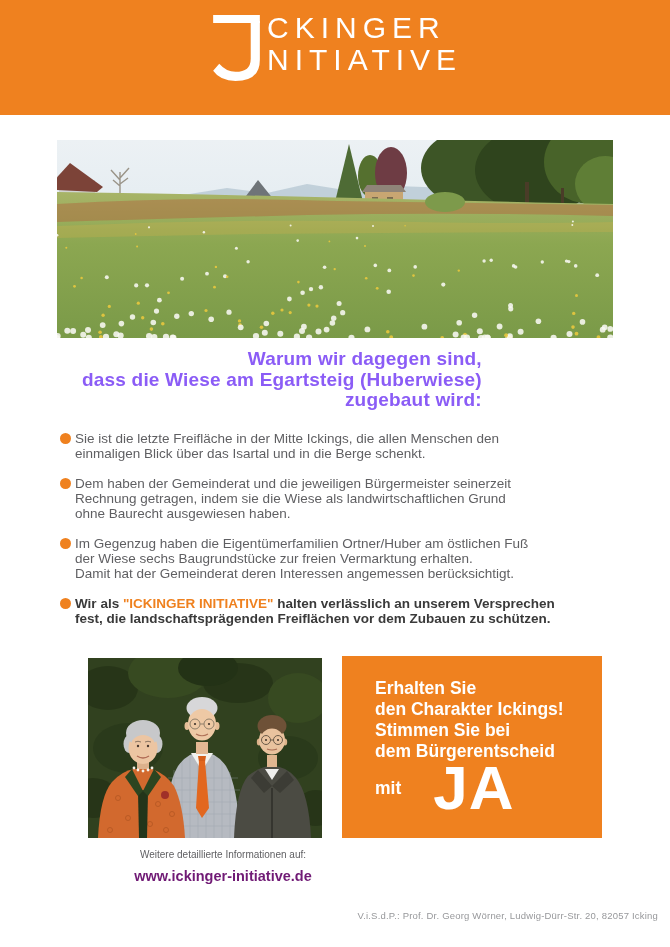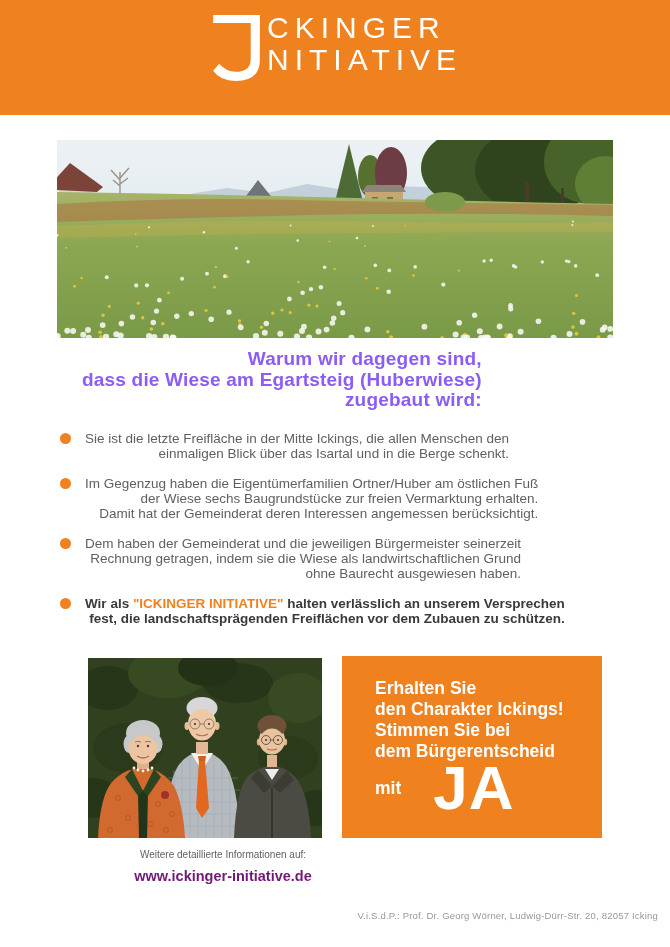--- a/index.html
+++ b/index.html
@@ -16,21 +16,21 @@
   
   .meadow{position:absolute;left:57px;top:140px;width:556px;height:198px;}
   .meadow svg{display:block;width:100%;height:100%;}
 
   
   .headline{position:absolute;left:82px;top:349px;margin:0;font-size:19px;font-weight:bold;
             color:#8b5cf6;line-height:20.5px;white-space:pre-line;letter-spacing:.2px;text-align:right;}
 
   
   .bullets{position:absolute;left:60px;top:431px;width:556px;margin:0;padding:0;list-style:none;}
-  .bullets li{display:flex;gap:14px;margin-bottom:15px;text-align:right;}
+  .bullets li{display:flex;gap:4px;margin-bottom:15px;}
   .dot{flex:none;width:11px;height:11px;border-radius:50%;background:#EF811F;margin-top:2px;}
   .bullets p{margin:0;font-size:13.5px;line-height:15px;color:#5F5F62;white-space:pre-line;}
   .bullets li.strong p{color:#3A3A3A;font-weight:bold;}
   .bullets .hl{color:#EF811F;font-weight:bold;white-space:pre-line;}
   .bullets .seg{white-space:pre-line;}
 
   
   .people{position:absolute;left:88px;top:658px;width:234px;height:180px;}
   .people svg{display:block;width:100%;height:100%;}
 
@@ -274,29 +274,29 @@
 zugebaut wird:</h1>
 
   <ul class="bullets">
     <li>
       <span class="dot"></span>
       <p>Sie ist die letzte Freifläche in der Mitte Ickings, die allen Menschen den
 einmaligen Blick über das Isartal und in die Berge schenkt.</p>
     </li>
     <li>
       <span class="dot"></span>
+      <p>Dem haben der Gemeinderat und die jeweiligen Bürgermeister seinerzeit
+Rechnung getragen, indem sie die Wiese als landwirtschaftlichen Grund
+ohne Baurecht ausgewiesen haben.</p>
+    </li>
+    <li>
+      <span class="dot"></span>
       <p>Im Gegenzug haben die Eigentümerfamilien Ortner/Huber am östlichen Fuß
 der Wiese sechs Baugrundstücke zur freien Vermarktung erhalten.
 Damit hat der Gemeinderat deren Interessen angemessen berücksichtigt.</p>
-    </li>
-    <li>
-      <span class="dot"></span>
-      <p>Dem haben der Gemeinderat und die jeweiligen Bürgermeister seinerzeit
-Rechnung getragen, indem sie die Wiese als landwirtschaftlichen Grund
-ohne Baurecht ausgewiesen haben.</p>
     </li>
     <li class="strong">
       <span class="dot"></span>
       <p><span class="seg">Wir als </span><span class="hl">"ICKINGER INITIATIVE"</span><span class="seg"> halten verlässlich an unserem Versprechen
 fest, die landschaftsprägenden Freiflächen vor dem Zubauen zu schützen.</span></p>
     </li>
   </ul>
 
   <div class="people">
     <svg viewBox="0 0 234 180">

